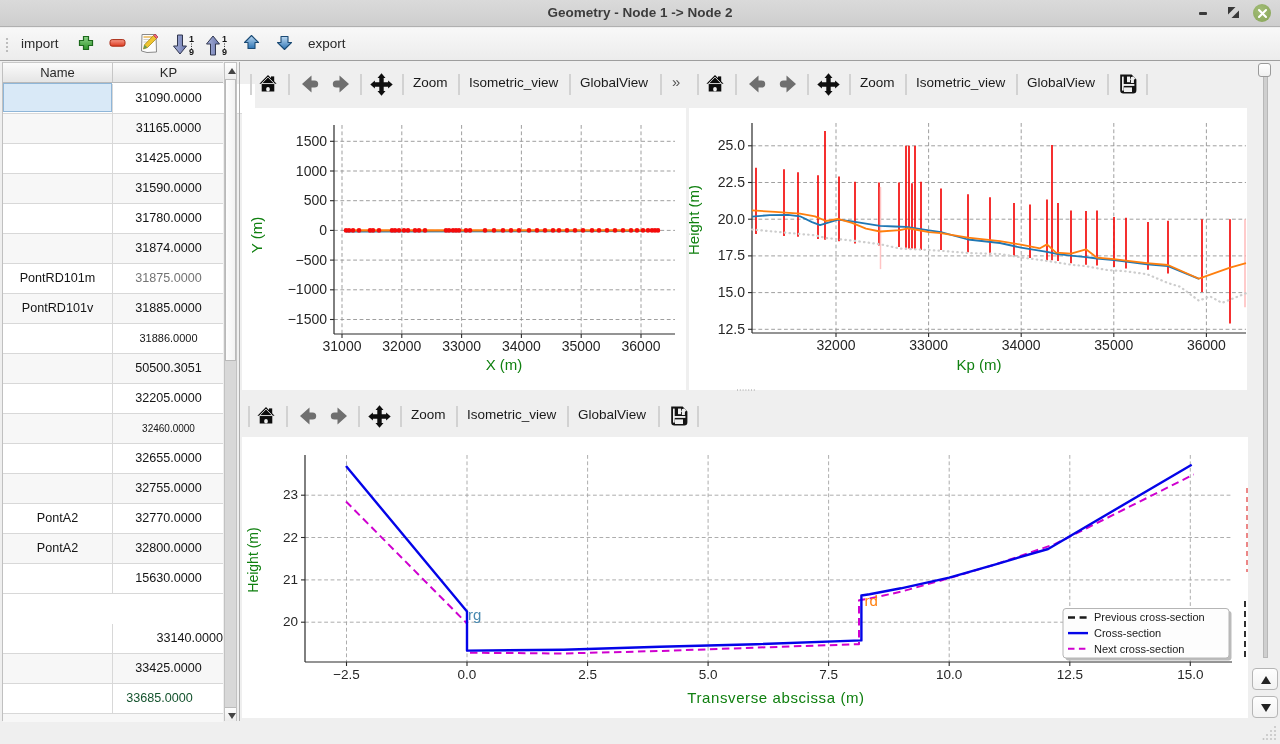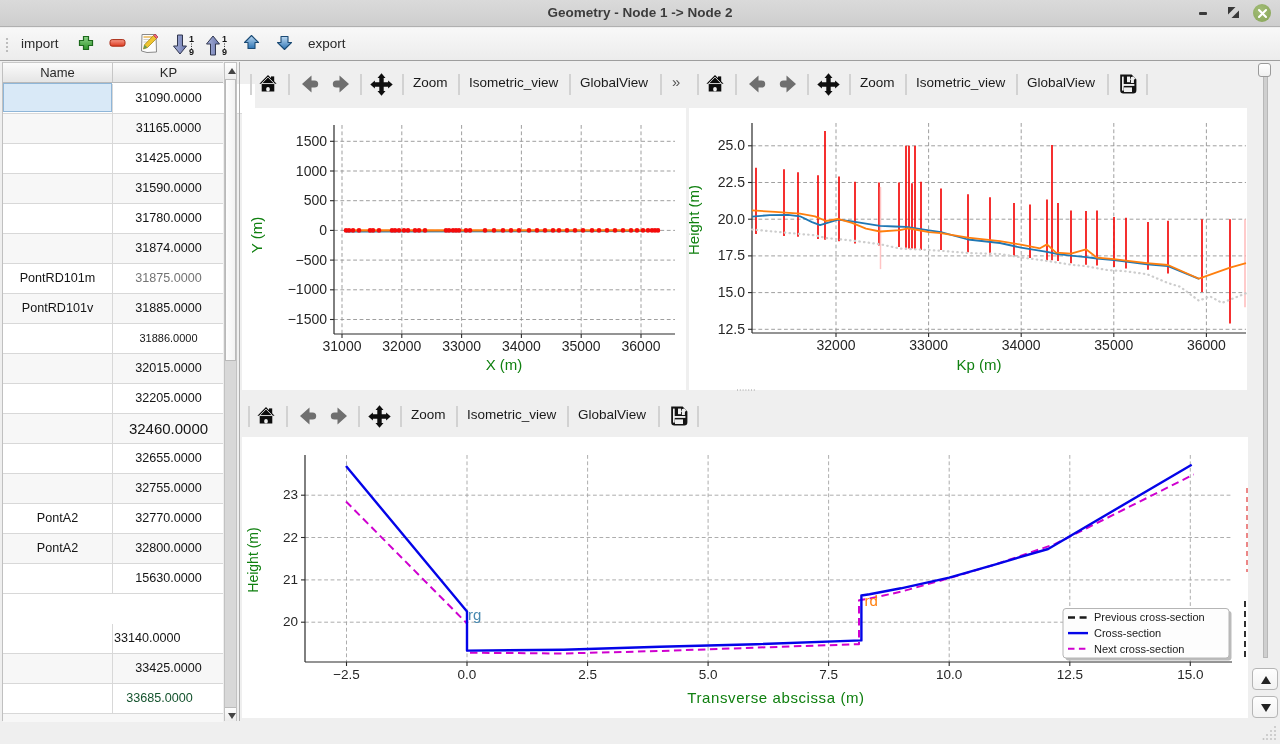--- a/index.html
+++ b/index.html
@@ -129,29 +129,29 @@
 <div class="abs" style="left:0;top:231px;width:220px;height:30px;background:#f7f7f7;border-bottom:1px solid #d8d8d8">
 <div class="abs" style="left:0px;top:0;width:110px;height:29px;border-right:1px solid #d8d8d8;text-align:center;font-size:12.6px;color:#141414;line-height:29px">PontRD101v</div>
 <div class="abs" style="left:111px;top:0;width:109px;height:29px;text-align:center;font-size:12.6px;color:#141414;line-height:29px">31885.0000</div>
 </div>
 <div class="abs" style="left:0;top:261px;width:220px;height:30px;background:#ffffff;border-bottom:1px solid #d8d8d8">
 <div class="abs" style="left:0px;top:0;width:110px;height:29px;border-right:1px solid #d8d8d8;text-align:center;font-size:12.6px;color:#141414;line-height:29px"></div>
 <div class="abs" style="left:111px;top:0;width:109px;height:29px;text-align:center;font-size:11px;color:#141414;line-height:29px">31886.0000</div>
 </div>
 <div class="abs" style="left:0;top:291px;width:220px;height:30px;background:#f7f7f7;border-bottom:1px solid #d8d8d8">
 <div class="abs" style="left:0px;top:0;width:110px;height:29px;border-right:1px solid #d8d8d8;text-align:center;font-size:12.6px;color:#141414;line-height:29px"></div>
-<div class="abs" style="left:111px;top:0;width:109px;height:29px;text-align:center;font-size:12.6px;color:#141414;line-height:29px">32015.0000</div>
+<div class="abs" style="left:111px;top:0;width:109px;height:29px;text-align:center;font-size:12.6px;color:#141414;line-height:29px">50500.3051</div>
 </div>
 <div class="abs" style="left:0;top:321px;width:220px;height:30px;background:#ffffff;border-bottom:1px solid #d8d8d8">
 <div class="abs" style="left:0px;top:0;width:110px;height:29px;border-right:1px solid #d8d8d8;text-align:center;font-size:12.6px;color:#141414;line-height:29px"></div>
 <div class="abs" style="left:111px;top:0;width:109px;height:29px;text-align:center;font-size:12.6px;color:#141414;line-height:29px">32205.0000</div>
 </div>
 <div class="abs" style="left:0;top:351px;width:220px;height:30px;background:#f7f7f7;border-bottom:1px solid #d8d8d8">
 <div class="abs" style="left:0px;top:0;width:110px;height:29px;border-right:1px solid #d8d8d8;text-align:center;font-size:12.6px;color:#141414;line-height:29px"></div>
-<div class="abs" style="left:111px;top:0;width:109px;height:29px;text-align:center;font-size:15px;color:#141414;line-height:29px">32460.0000</div>
+<div class="abs" style="left:111px;top:0;width:109px;height:29px;text-align:center;font-size:10px;color:#141414;line-height:29px">32460.0000</div>
 </div>
 <div class="abs" style="left:0;top:381px;width:220px;height:30px;background:#ffffff;border-bottom:1px solid #d8d8d8">
 <div class="abs" style="left:0px;top:0;width:110px;height:29px;border-right:1px solid #d8d8d8;text-align:center;font-size:12.6px;color:#141414;line-height:29px"></div>
 <div class="abs" style="left:111px;top:0;width:109px;height:29px;text-align:center;font-size:12.6px;color:#141414;line-height:29px">32655.0000</div>
 </div>
 <div class="abs" style="left:0;top:411px;width:220px;height:30px;background:#f7f7f7;border-bottom:1px solid #d8d8d8">
 <div class="abs" style="left:0px;top:0;width:110px;height:29px;border-right:1px solid #d8d8d8;text-align:center;font-size:12.6px;color:#141414;line-height:29px"></div>
 <div class="abs" style="left:111px;top:0;width:109px;height:29px;text-align:center;font-size:12.6px;color:#141414;line-height:29px">32755.0000</div>
 </div>
 <div class="abs" style="left:0;top:441px;width:220px;height:30px;background:#ffffff;border-bottom:1px solid #d8d8d8">
@@ -161,21 +161,21 @@
 <div class="abs" style="left:0;top:471px;width:220px;height:30px;background:#f7f7f7;border-bottom:1px solid #d8d8d8">
 <div class="abs" style="left:0px;top:0;width:110px;height:29px;border-right:1px solid #d8d8d8;text-align:center;font-size:12.6px;color:#141414;line-height:29px">PontA2</div>
 <div class="abs" style="left:111px;top:0;width:109px;height:29px;text-align:center;font-size:12.6px;color:#141414;line-height:29px">32800.0000</div>
 </div>
 <div class="abs" style="left:0;top:501px;width:220px;height:30px;background:#ffffff;border-bottom:1px solid #d8d8d8">
 <div class="abs" style="left:0px;top:0;width:110px;height:29px;border-right:1px solid #d8d8d8;text-align:center;font-size:12.6px;color:#141414;line-height:29px"></div>
 <div class="abs" style="left:111px;top:0;width:109px;height:29px;text-align:center;font-size:12.6px;color:#141414;line-height:29px">15630.0000</div>
 </div>
 <div class="abs" style="left:0;top:561px;width:220px;height:30px;background:#ffffff;border-bottom:1px solid #d8d8d8">
 <div class="abs" style="left:0px;top:0;width:110px;height:29px;border-right:1px solid #d8d8d8;text-align:center;font-size:12.6px;color:#141414;line-height:29px"></div>
-<div class="abs" style="left:111px;top:0;width:109px;height:29px;text-align:left;font-size:12.6px;color:#141414;line-height:29px">33140.0000</div>
+<div class="abs" style="left:111px;top:0;width:109px;height:29px;text-align:right;font-size:12.6px;color:#141414;line-height:29px">33140.0000</div>
 </div>
 <div class="abs" style="left:0;top:591px;width:220px;height:30px;background:#f7f7f7;border-bottom:1px solid #d8d8d8">
 <div class="abs" style="left:0px;top:0;width:110px;height:29px;border-right:1px solid #d8d8d8;text-align:center;font-size:12.6px;color:#141414;line-height:29px"></div>
 <div class="abs" style="left:111px;top:0;width:109px;height:29px;text-align:center;font-size:12.6px;color:#141414;line-height:29px">33425.0000</div>
 </div>
 <div class="abs" style="left:0;top:621px;width:220px;height:30px;background:#ffffff;border-bottom:1px solid #d8d8d8">
 <div class="abs" style="left:0px;top:0;width:110px;height:29px;border-right:1px solid #d8d8d8;text-align:center;font-size:12.6px;color:#141414;line-height:29px"></div>
 <div class="abs" style="left:111px;top:0;width:91px;height:29px;text-align:center;font-size:12.6px;color:#14532d;line-height:29px">33685.0000</div>
 </div>
 <div class="abs" style="left:0;top:651px;width:220px;height:8px;background:#f7f7f7"></div>

